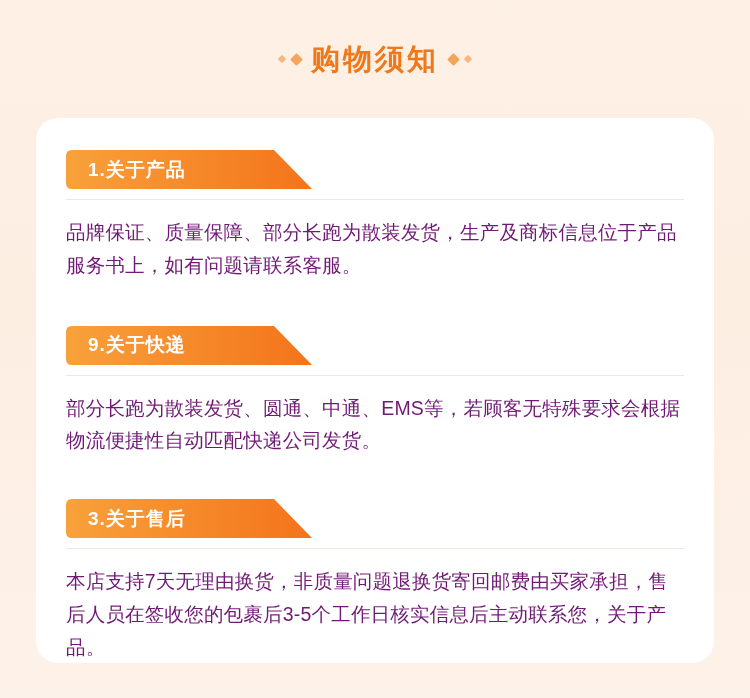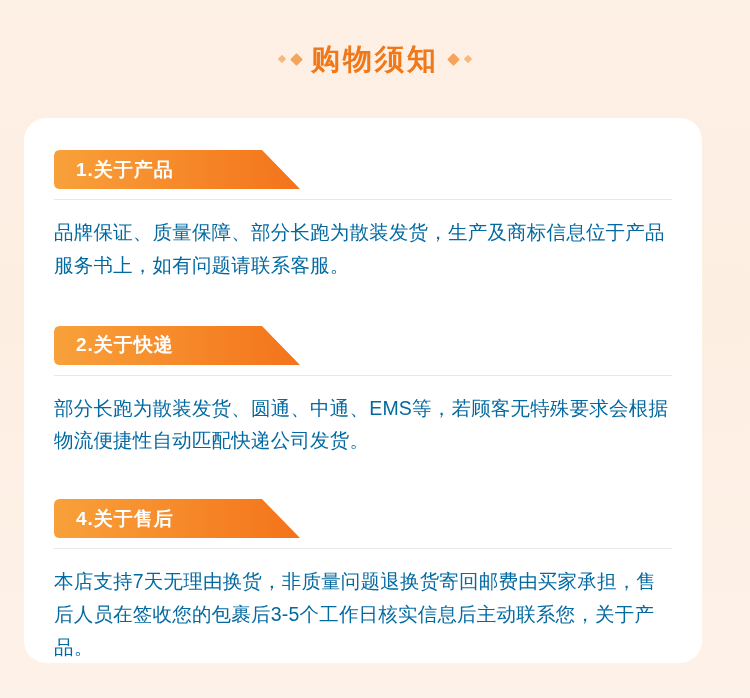--- a/index.html
+++ b/index.html
@@ -51,21 +51,21 @@
     font-size: 29px;
     font-weight: bold;
     color: #f07818;
     letter-spacing: 3px;
     line-height: 1;
   }
 
   
   .card {
     position: absolute;
-    left: 24px;
+    left: 36px;
     top: 118px;
     width: 678px;
     height: 545px;
     background: #ffffff;
     border-radius: 22px;
     box-sizing: border-box;
     padding: 0 30px;
   }
 
   .section {
@@ -102,21 +102,21 @@
   .divider {
     height: 1px;
     background: #ece7e2;
     margin-top: 10px;
   }
 
   .body-text {
     margin-top: 16px;
     font-size: 19.5px;
     line-height: 1.68;
-    color: #0369a1;
+    color: #701a75;
     letter-spacing: 0.2px;
   }
 </style>
 </head>
 <body>
 
 <div class="page">
 
   <div class="header">
     <div class="diamonds left">
@@ -153,37 +153,37 @@
       <div class="banner">
         <svg class="shape" viewBox="0 0 246 39" preserveAspectRatio="none">
           <defs>
             <linearGradient id="g2" x1="0" y1="0" x2="1" y2="0">
               <stop offset="0" stop-color="#f8a13a"></stop>
               <stop offset="1" stop-color="#f4731b"></stop>
             </linearGradient>
           </defs>
           <path d="M0,6 Q0,0 6,0 L208,0 L246,39 L6,39 Q0,39 0,33 Z" fill="url(#g2)"></path>
         </svg>
-        <span class="label">2.关于快递</span>
+        <span class="label">9.关于快递</span>
       </div>
       <div class="divider"></div>
       <div class="body-text">部分长跑为散装发货、圆通、中通、EMS等，若顾客无特殊要求会根据物流便捷性自动匹配快递公司发货。</div>
     </div>
 
     <div class="section s3">
       <div class="banner">
         <svg class="shape" viewBox="0 0 246 39" preserveAspectRatio="none">
           <defs>
             <linearGradient id="g3" x1="0" y1="0" x2="1" y2="0">
               <stop offset="0" stop-color="#f8a13a"></stop>
               <stop offset="1" stop-color="#f4731b"></stop>
             </linearGradient>
           </defs>
           <path d="M0,6 Q0,0 6,0 L208,0 L246,39 L6,39 Q0,39 0,33 Z" fill="url(#g3)"></path>
         </svg>
-        <span class="label">4.关于售后</span>
+        <span class="label">3.关于售后</span>
       </div>
       <div class="divider"></div>
       <div class="body-text">本店支持7天无理由换货，非质量问题退换货寄回邮费由买家承担，售后人员在签收您的包裹后3-5个工作日核实信息后主动联系您，关于产品。</div>
     </div>
 
   </div>
 </div>
 
 </body></html>

